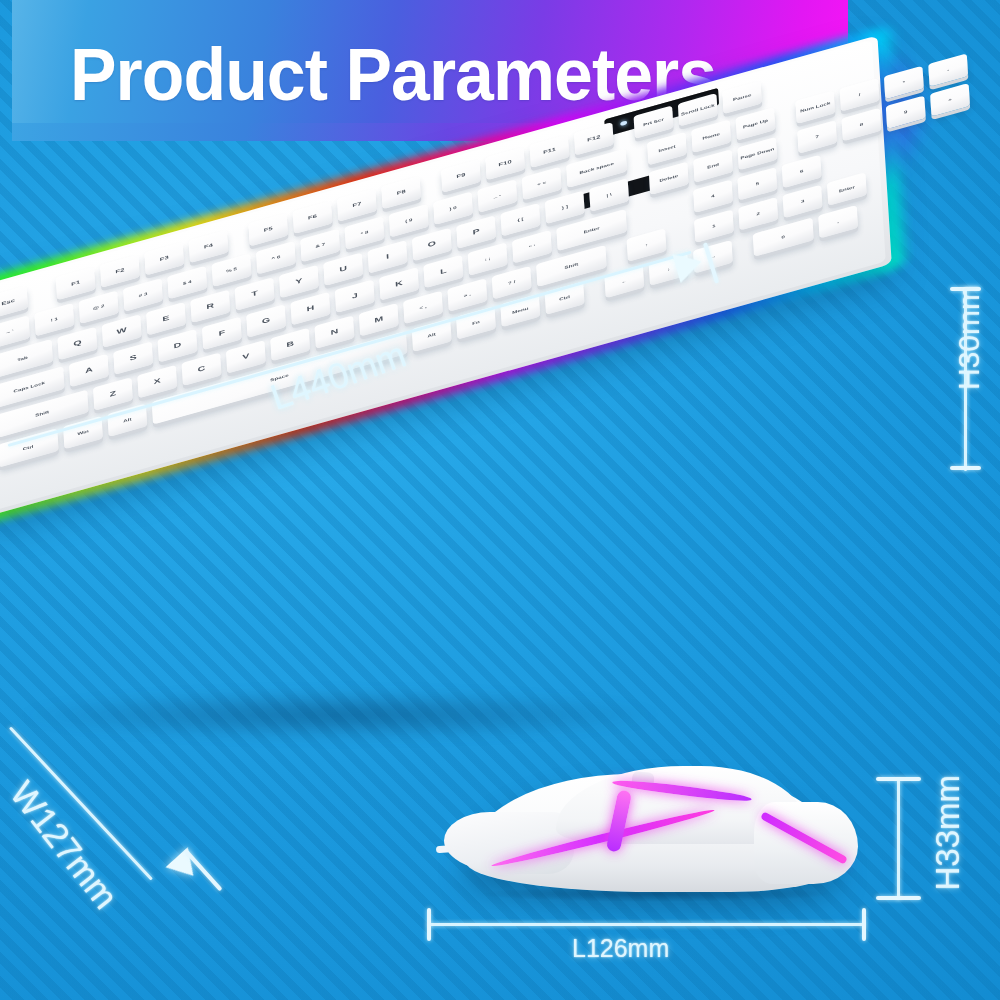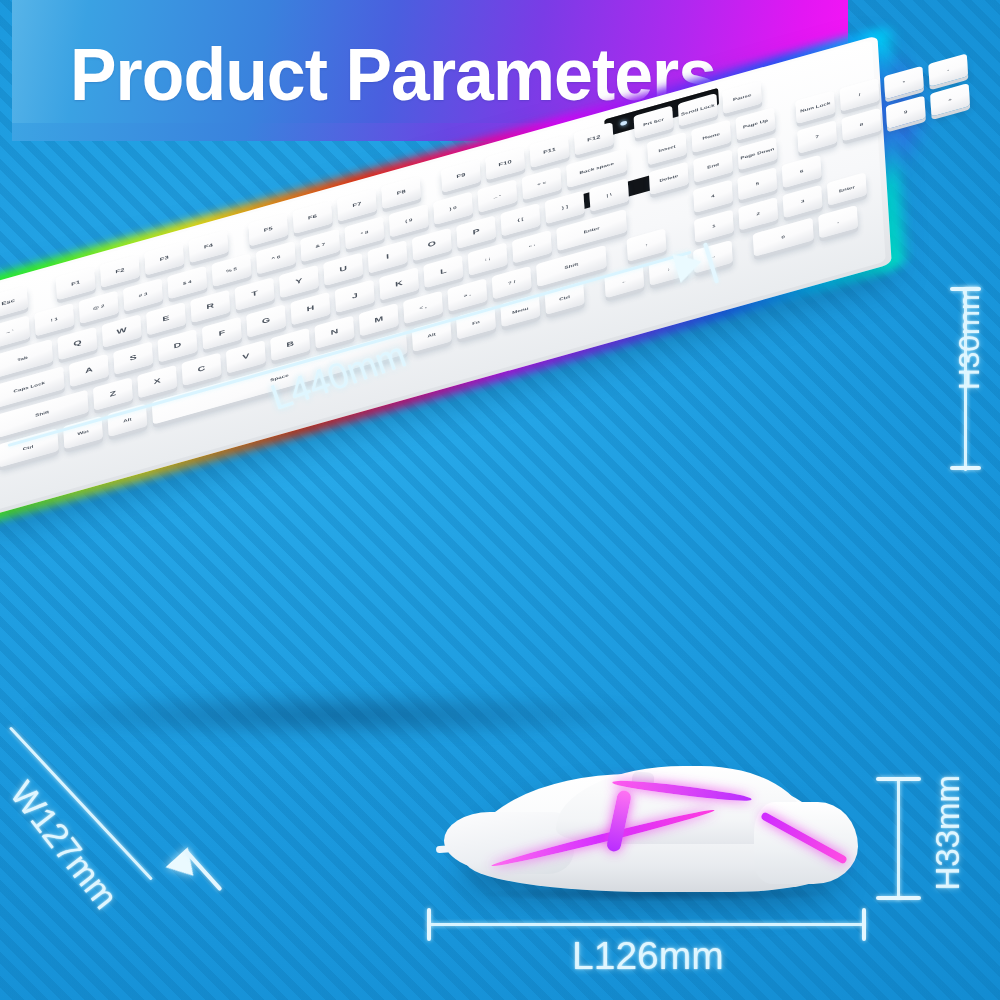--- a/index.html
+++ b/index.html
@@ -124,21 +124,21 @@
   #dim-h33-tick-bot{left:876px;top:896px;width:45px;height:4px;border-radius:2px;}
   #dim-h33-label{
     left:929px;top:775px;font-size:33px;
     writing-mode:vertical-rl;transform:rotate(180deg);transform-origin:center;
   }
 
   
   #dim-l126-line{left:428px;top:923px;width:437px;height:3px;border-radius:2px;}
   #dim-l126-tick-l{left:427px;top:908px;width:4px;height:33px;border-radius:2px;}
   #dim-l126-tick-r{left:862px;top:908px;width:4px;height:33px;border-radius:2px;}
-  #dim-l126-label{left:572px;top:934px;font-size:39px;}
+  #dim-l126-label{left:572px;top:934px;font-size:25px;}
 
   
   #keyboard{
     position:absolute;left:-28px;top:288px;width:1000px;height:500px;
     transform:rotate(-15.6deg) skewX(-12deg) scaleY(.56);
     transform-origin:left top;
   }
   .kb-base{
     position:absolute;left:0;top:0;width:940px;height:400px;
     background:linear-gradient(180deg,#fdfdfd 0%,#f1f2f4 60%,#dfe2e6 100%);

